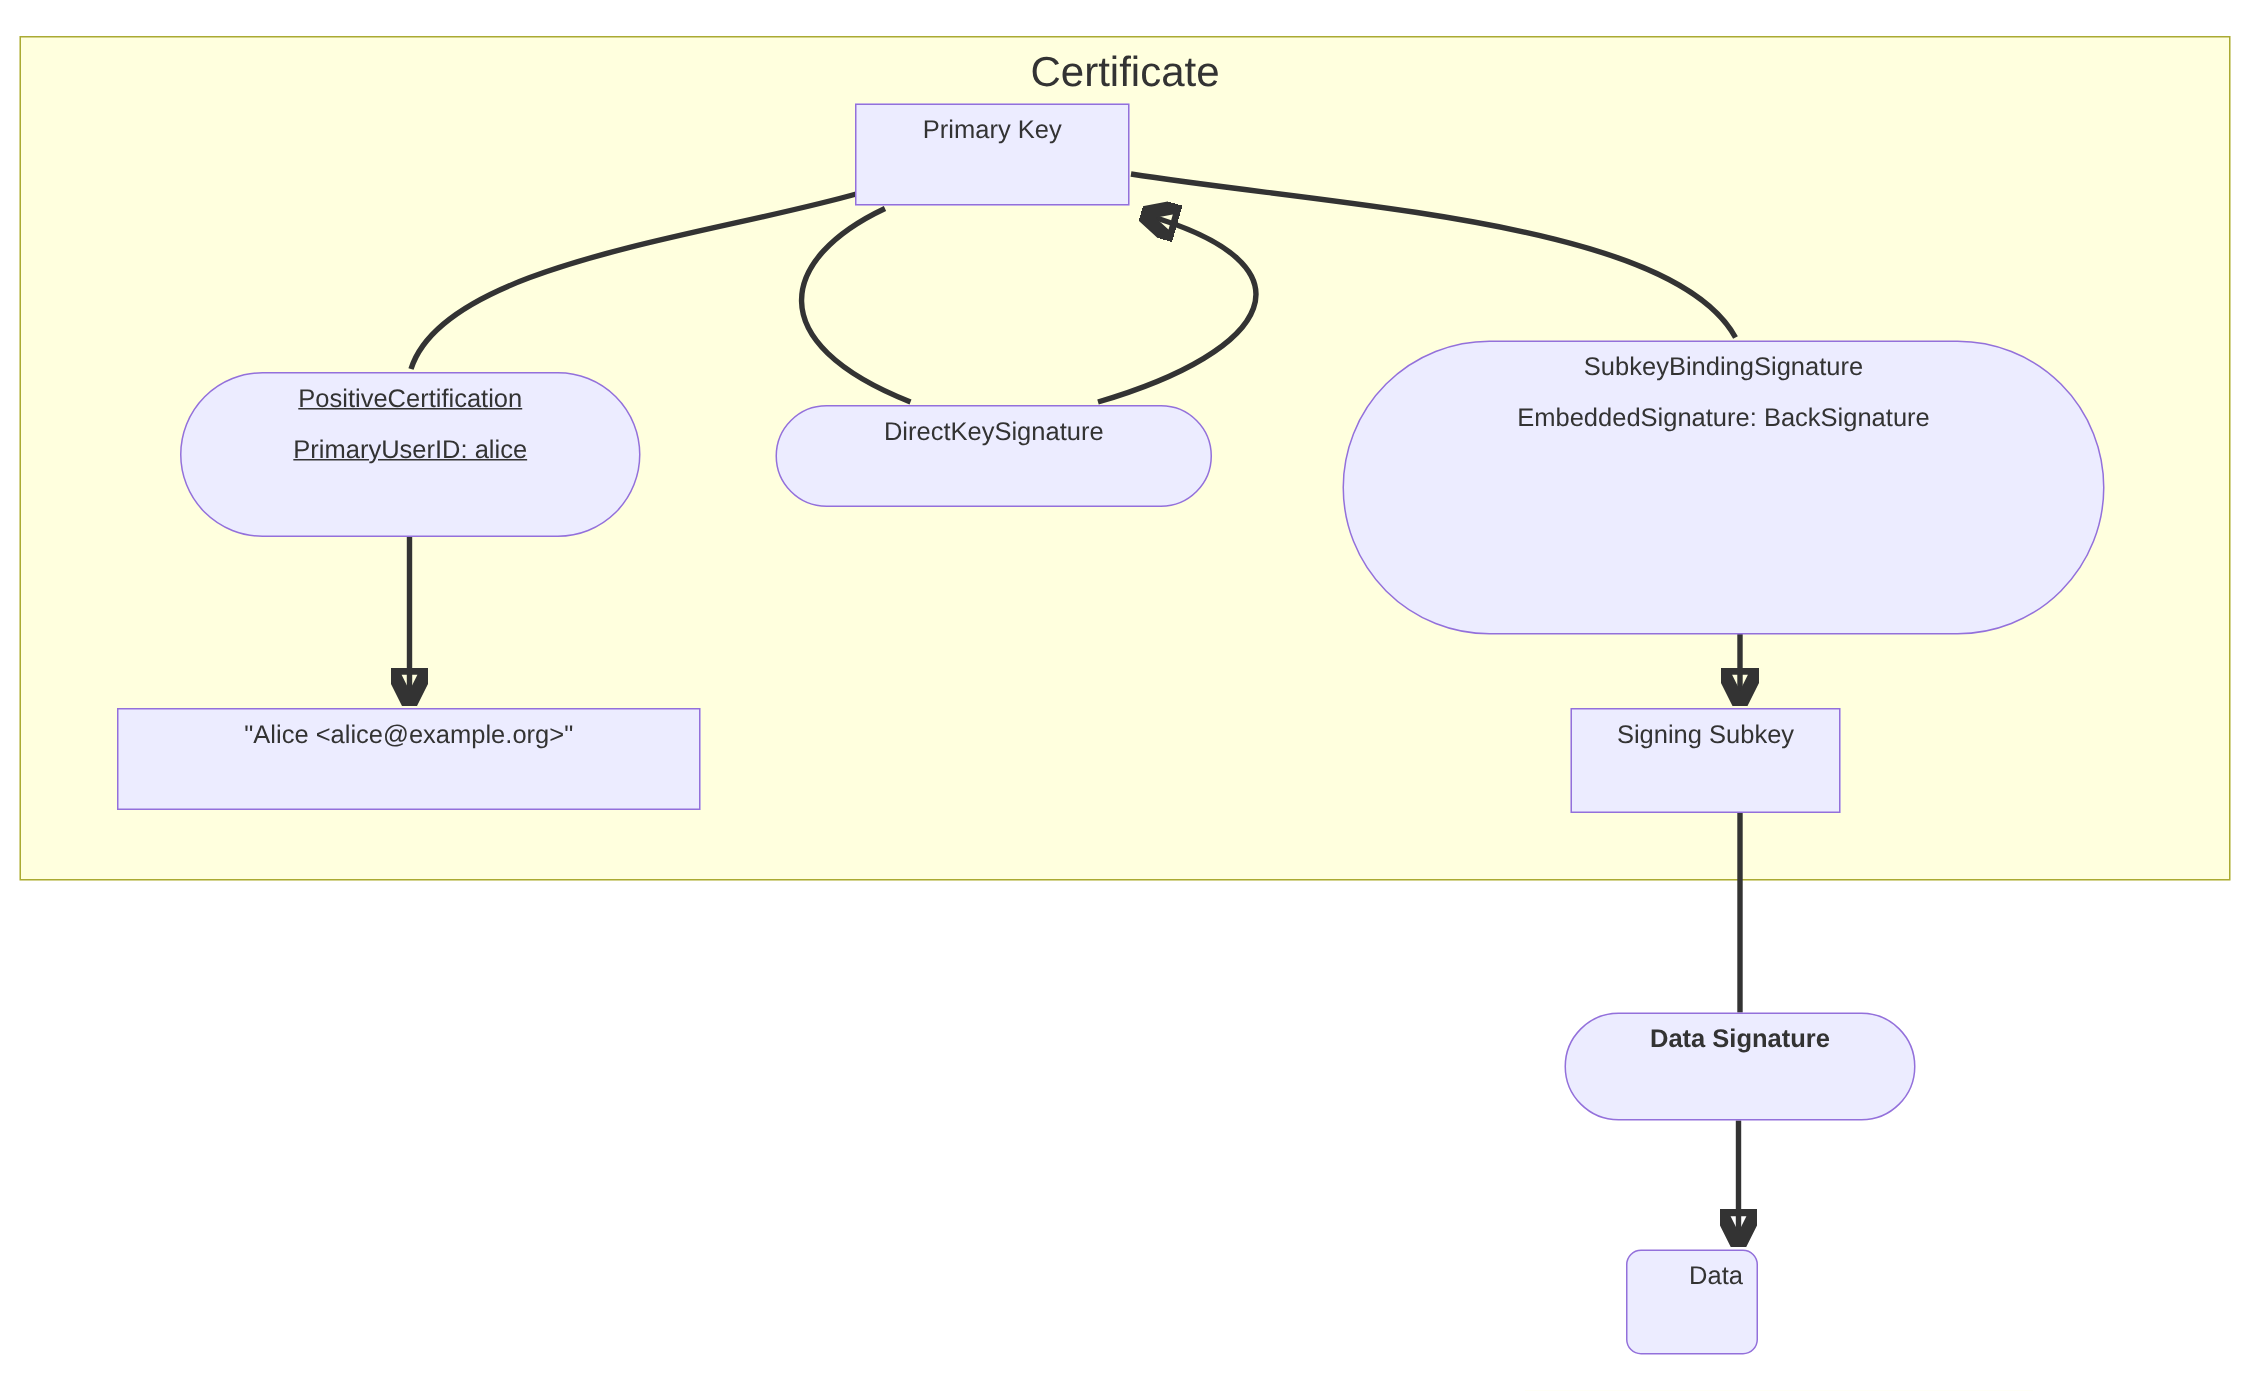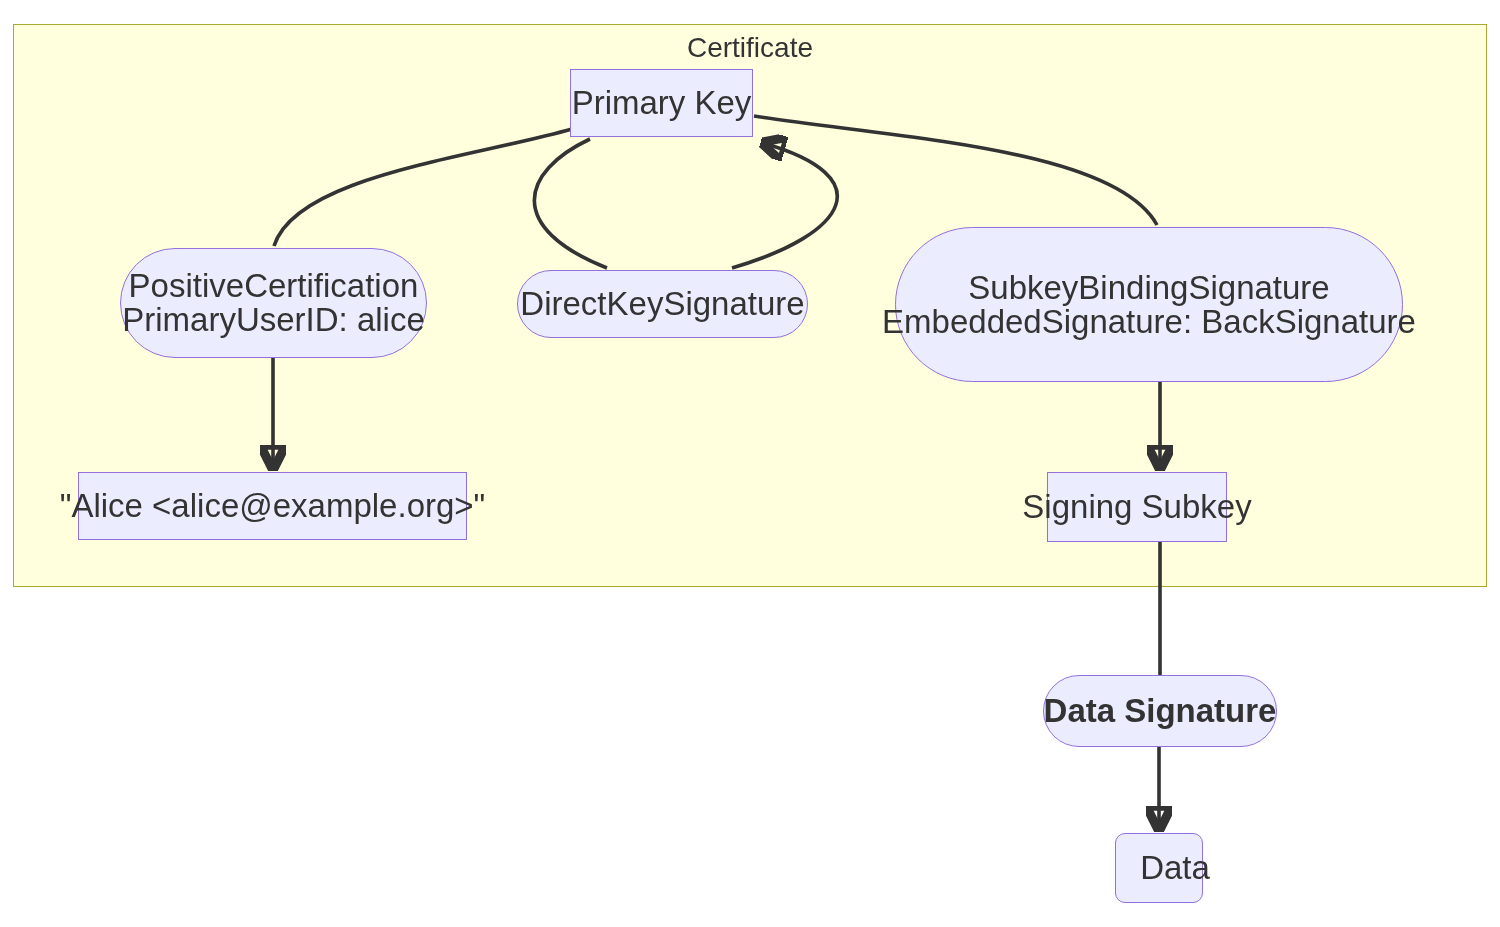--- a/index.html
+++ b/index.html
@@ -49,27 +49,27 @@
   svg.edge-layer path {
     fill: none;
     stroke: var(--edge-color);
     stroke-width: 3.6px;
   }
   .node {
     position: absolute;
     display: flex;
     flex-direction: column;
     align-items: center;
-    justify-content: center;
+    justify-content: flex-start;
     text-align: center;
     box-sizing: border-box;
     background: var(--node-fill);
     border: 1.8px solid var(--node-border);
     color: var(--text-color);
-    font-size: 33px;
+    font-size: 17px;
     line-height: 34px;
     white-space: nowrap;
   }
   .node.stadium { border-radius: 9999px; }
   .node.rounded { border-radius: 10px; }
 </style>
 </head>
 <body>
 
 <div class="canvas">
@@ -99,43 +99,43 @@
 
     <path d="M 1160 542 L 1160 675"></path>
 
     <path d="M 1159 747 L 1159 829" marker-end="url(#arrow)"></path>
   </svg>
 
   <div class="node" style="left:570px; top:69px; width:183px; height:68px;">
     <div>Primary Key</div>
   </div>
 
-  <div class="node stadium" style="left:120px; top:248px; width:307px; height:110px;">
+  <div class="node stadium" style="left:120px; top:248px; width:307px; height:110px;text-decoration:underline;">
     <div>PositiveCertification</div>
     <div>PrimaryUserID: alice</div>
   </div>
 
   <div class="node stadium" style="left:517px; top:270px; width:291px; height:68px;">
     <div>DirectKeySignature</div>
   </div>
 
-  <div class="node stadium" style="left:895px; top:227px; width:508px; height:155px;">
+  <div class="node stadium" style="left:895px; top:227px; width:508px; height:196px;">
     <div>SubkeyBindingSignature</div>
     <div>EmbeddedSignature: BackSignature</div>
   </div>
 
   <div class="node" style="left:78px; top:472px; width:389px; height:68px;">
     <div>"Alice &lt;alice@example.org&gt;"</div>
   </div>
 
   <div class="node" style="left:1047px; top:472px; width:180px; height:70px;">
     <div>Signing Subkey</div>
   </div>
 
   <div class="node stadium" style="left:1043px; top:675px; width:234px; height:72px;font-weight:bold;">
     <div>Data Signature</div>
   </div>
 
-  <div class="node rounded" style="left:1115px; top:833px; width:88px; height:70px;padding-left:32px;">
+  <div class="node rounded" style="left:1084px; top:833px; width:88px; height:70px;padding-left:32px;">
     <div>Data</div>
   </div>
 
 </div>
 
 </body></html>

